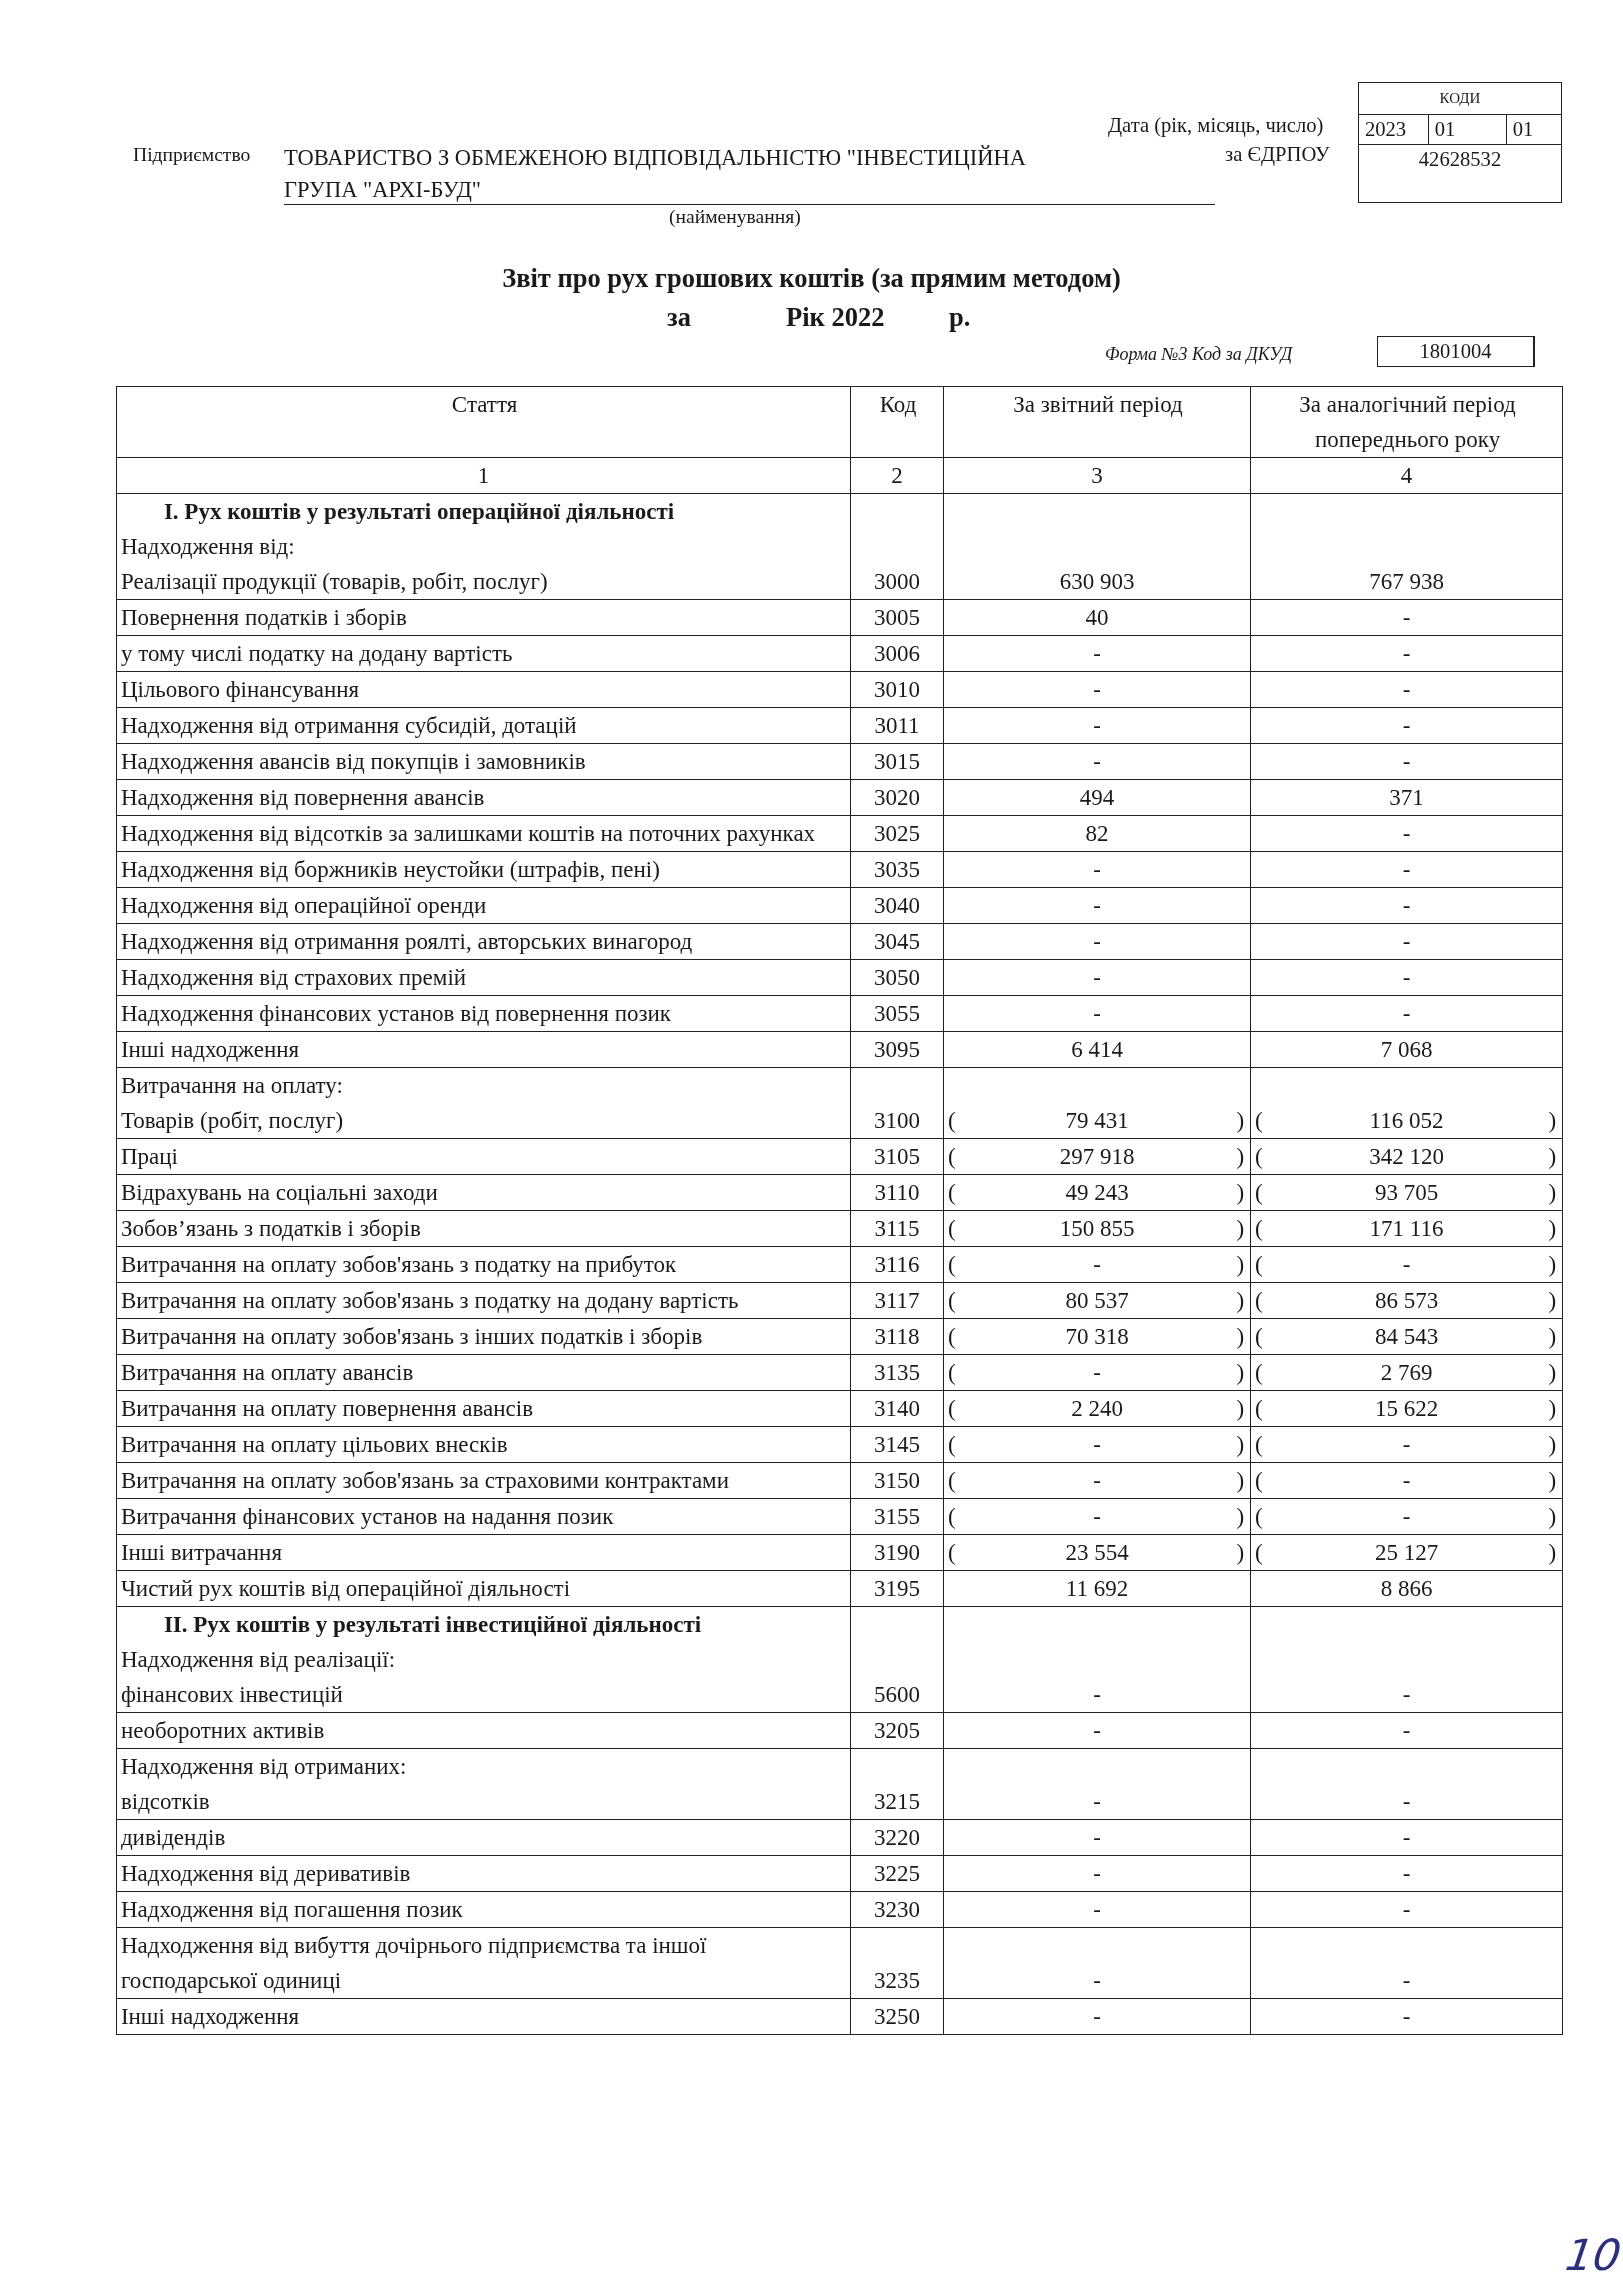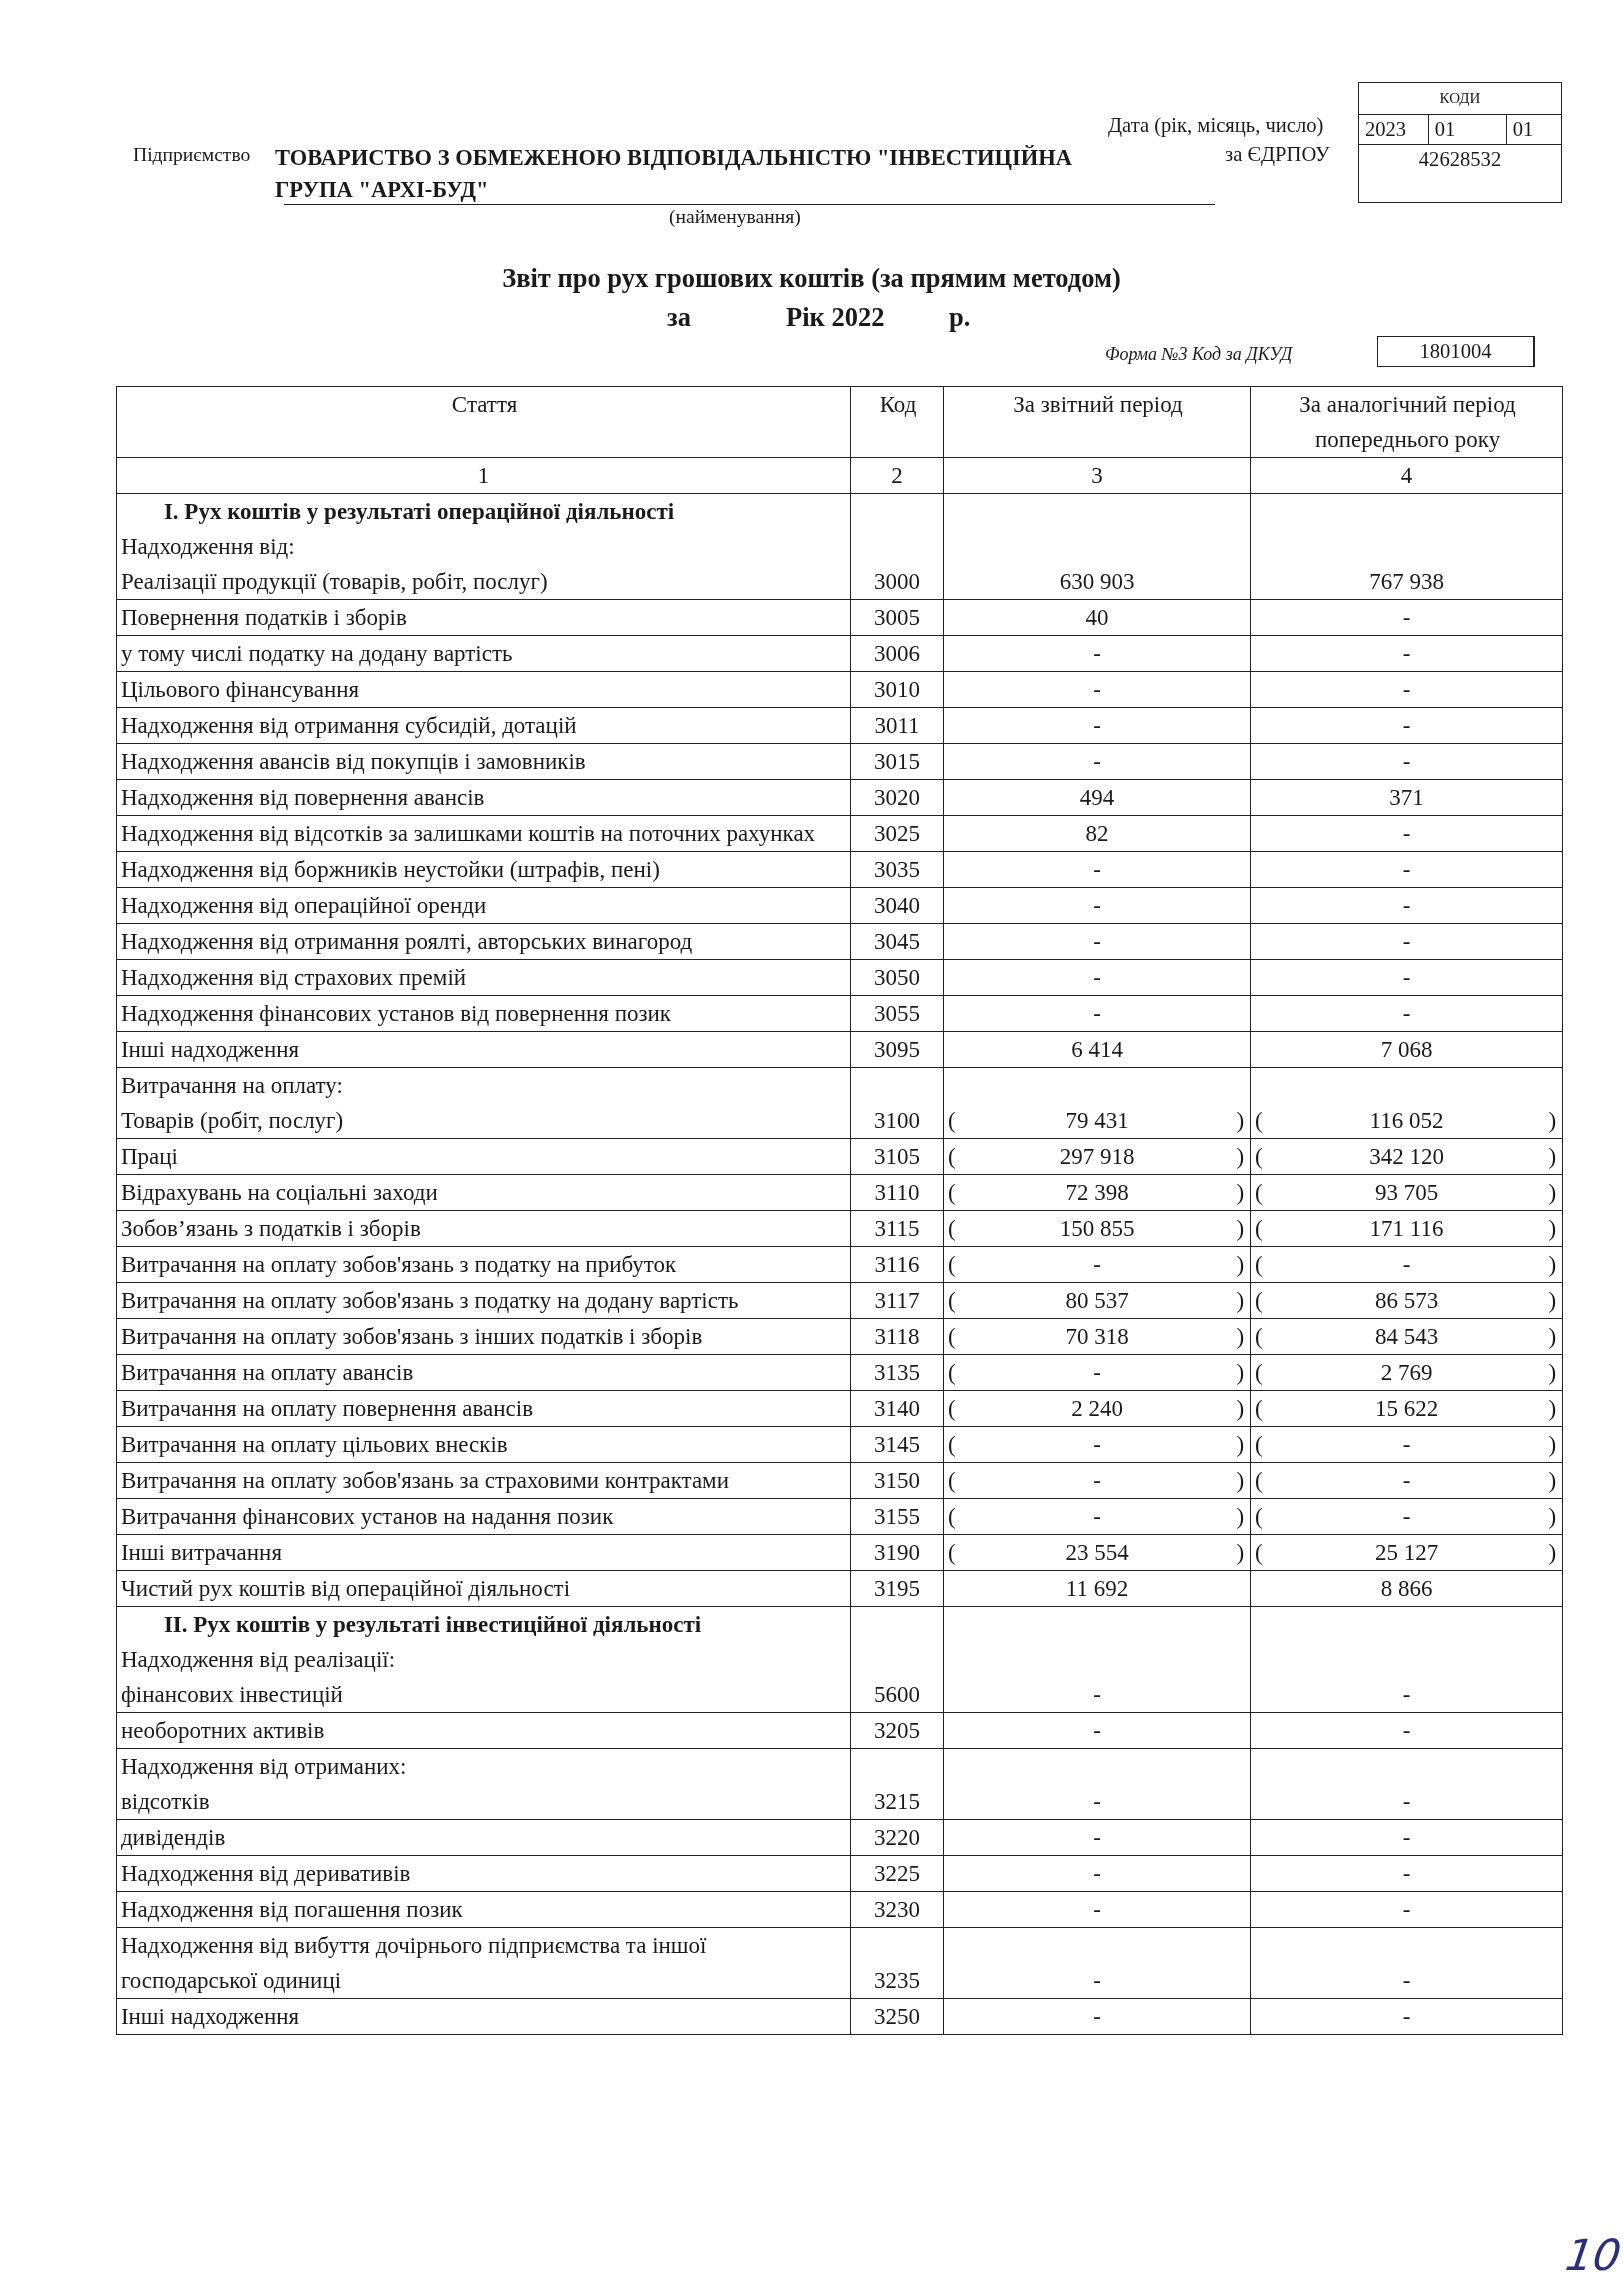--- a/index.html
+++ b/index.html
@@ -4,21 +4,21 @@
 <style>
   html, body { margin: 0; padding: 0; background: #ffffff; }
   body {
     width: 1623px; height: 2293px; position: relative; overflow: hidden;
     font-family: "Liberation Serif", "DejaVu Serif", serif; color: #1a1a1a;
   }
   .abs { position: absolute; }
 
   
   .ent-label { left: 133px; top: 144px; font-size: 19.6px; }
-  .ent-name { left: 275px; top: 142px; font-size: 22.5px; font-weight: bold; line-height: 32px; width: 931px; }
+  .ent-name { left: 284px; top: 142px; font-size: 22.5px; font-weight: normal; line-height: 32px; width: 931px; }
   .ent-line { left: 284px; top: 204px; width: 931px; border-top: 1.5px solid #222; }
   .ent-caption { left: 669px; top: 206px; font-size: 19.6px; }
 
   .date-label { left: 1108px; top: 114px; font-size: 20.6px; }
   .edrpou-label { left: 1225px; top: 143px; font-size: 20.6px; }
 
   .codes { left: 1358px; top: 82px; width: 202px; border: 1.5px solid #222; }
   .codes .hdr { height: 31px; text-align: center; font-size: 15px; line-height: 31px; border-bottom: 1.5px solid #222; font-family: Liberation Serif, serif; }
   .codes .date-row { display: flex; height: 29px; border-bottom: 1.5px solid #222; font-size: 20.6px; line-height: 29px; }
   .codes .date-row span { padding-left: 5.9px; }
@@ -244,21 +244,21 @@
         </td>
         <td class="code">3105</td>
         <td class="num paren"><span class="lp">(</span><span class="rp">)</span><span>297 918</span></td>
         <td class="num paren"><span class="lp">(</span><span class="rp">)</span><span>342 120</span></td>
       </tr>
       <tr>
         <td class="">
           <div>Відрахувань на соціальні заходи</div>
         </td>
         <td class="code">3110</td>
-        <td class="num paren"><span class="lp">(</span><span class="rp">)</span><span>72 398</span></td>
+        <td class="num paren"><span class="lp">(</span><span class="rp">)</span><span>49 243</span></td>
         <td class="num paren"><span class="lp">(</span><span class="rp">)</span><span>93 705</span></td>
       </tr>
       <tr>
         <td class="">
           <div>Зобов’язань з податків і зборів</div>
         </td>
         <td class="code">3115</td>
         <td class="num paren"><span class="lp">(</span><span class="rp">)</span><span>150 855</span></td>
         <td class="num paren"><span class="lp">(</span><span class="rp">)</span><span>171 116</span></td>
       </tr>

